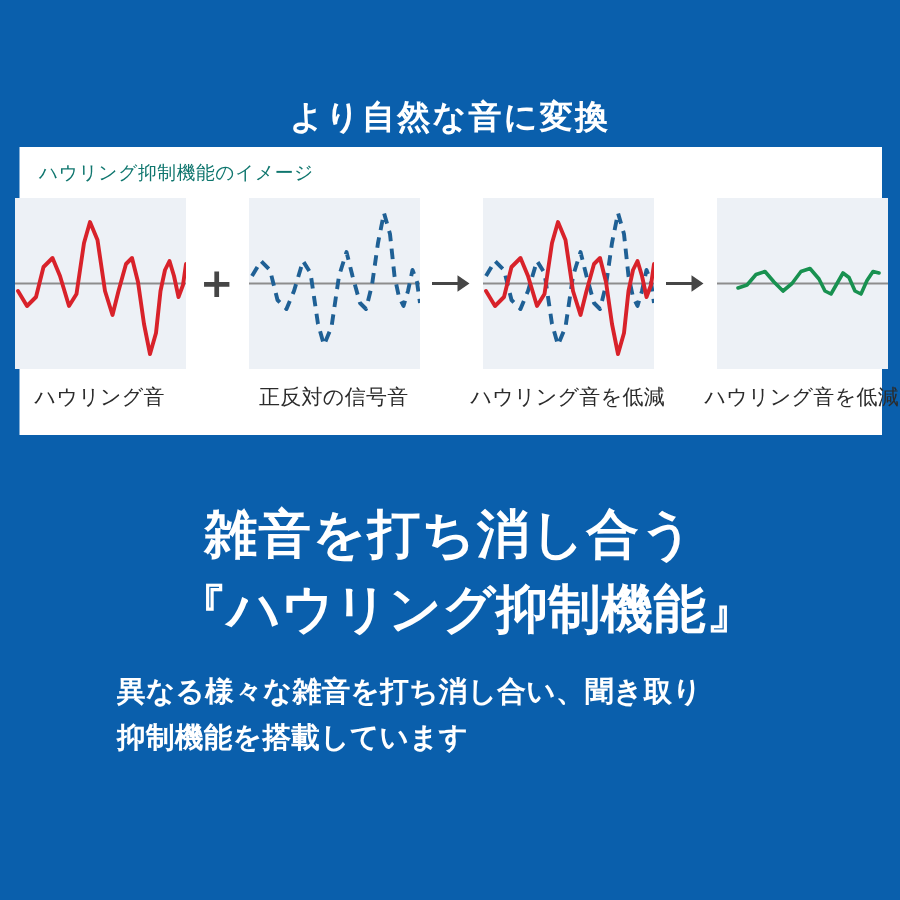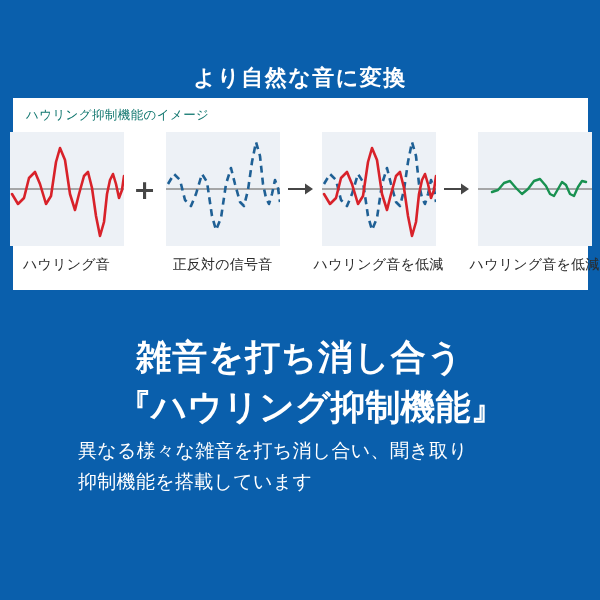--- a/index.html
+++ b/index.html
@@ -115,24 +115,24 @@
     font-weight: bold;
     font-size: 35px;
     line-height: 1.42;
     letter-spacing: 1px;
   }
   .headline .ln2 { letter-spacing: 0px; padding-left: 22px; }
 
   .body-copy {
     position: absolute;
     left: 78px;
-    top: 436px;
+    top: 447px;
     width: 460px;
     color: #ffffff;
-    font-weight: normal;
+    font-weight: bold;
     font-size: 19px;
     line-height: 1.62;
     letter-spacing: 0.3px;
     text-align: left;
   }
 </style>
 </head>
 <body>
 
 <div class="top-title">より自然な音に変換</div>

